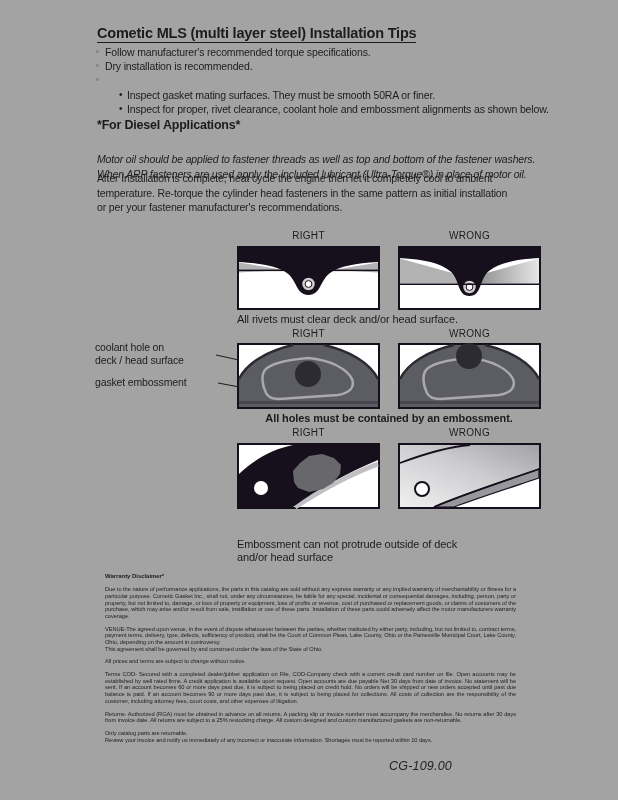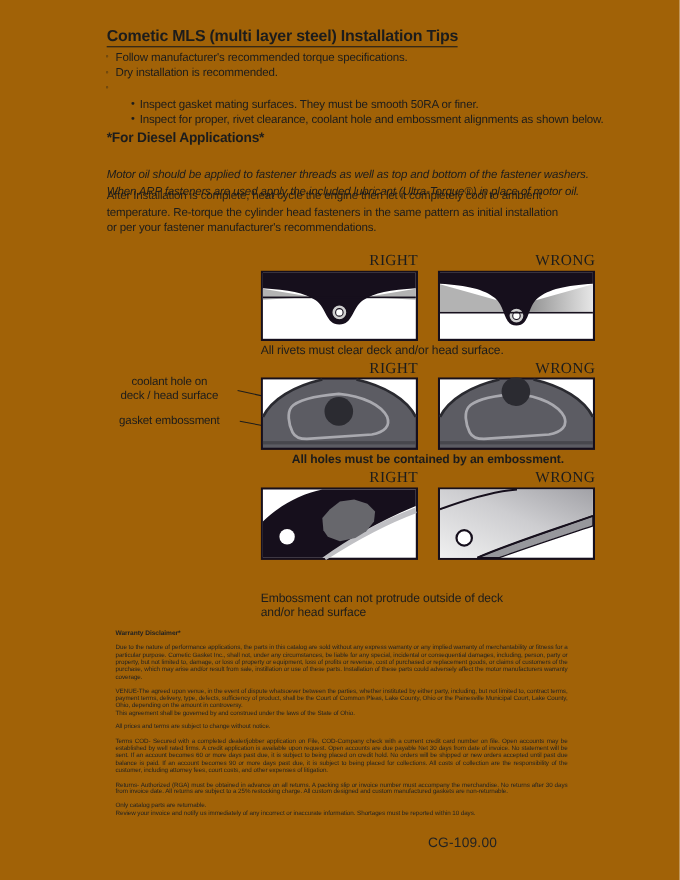--- a/index.html
+++ b/index.html
@@ -1,17 +1,17 @@
 <!DOCTYPE html>
 <html><head>
 <meta charset="utf-8">
 <style>
   html,body { margin:0; padding:0; background:#ffffff; }
   .page {
-    position:relative; width:618px; height:800px; background:#a16207;
+    position:relative; width:618px; height:800px; background:#a3a3a3;
     font-family:"Liberation Sans", sans-serif; color:#1c1c1c; overflow:hidden;
   }
 
   .doc-title {
     position:absolute; left:97px; top:25px;
     font-size:14.5px; font-weight:bold; letter-spacing:-0.2px;
     border-bottom:1.6px solid #1c1c1c; padding-bottom:1px;
   }
 
   .tips-list { position:absolute; left:96px; top:45px; font-size:10.5px; line-height:14.2px; letter-spacing:-0.15px; }
@@ -19,33 +19,33 @@
   .bullet-marker { width:9px; flex:0 0 9px; font-size:8px; line-height:14.2px; }
   .bullet-row.sub { margin-left:23px; }
   .bullet-row.sub .bullet-marker { font-size:10px; width:8px; flex-basis:8px; }
 
   .diesel-heading { position:absolute; left:97px; top:118px; font-size:12.5px; font-weight:bold; letter-spacing:-0.2px;text-align:right; }
   .para { position:absolute; left:97px; font-size:10.5px; line-height:14.6px; letter-spacing:-0.15px; white-space:pre-line; width:470px; }
   .para.p1 { top:152px;font-style:italic; }
   .para.p2 { top:171px; }
   .para.note { top:221px; }
 
-  .diag-label { position:absolute; width:143px; text-align:right; font-size:14px; letter-spacing:0.3px; color:#1c1c1c;font-family:Liberation Serif, serif; }
+  .diag-label { position:absolute; width:143px; text-align:center; font-size:10px; letter-spacing:0.3px; color:#1c1c1c; }
   .panel { position:absolute; width:143px; line-height:0; }
   .caption { position:absolute; left:237px; font-size:11px; letter-spacing:-0.1px; line-height:12.5px; white-space:pre-line; }
   .caption.centered { width:304px; text-align:center; }
 
-  .anno { position:absolute; left:95px; width:118px; text-align:center; font-size:10.5px; line-height:12.6px; letter-spacing:-0.15px; white-space:pre-line; }
+  .anno { position:absolute; left:95px; width:118px; text-align:left; font-size:10.5px; line-height:12.6px; letter-spacing:-0.15px; white-space:pre-line; }
   .leader-overlay { position:absolute; left:0; top:0; pointer-events:none; }
 
   .disclaimer { position:absolute; left:105px; top:573px; width:411px; font-size:5.7px; line-height:6.85px; letter-spacing:-0.05px; text-align:justify; color:#222222; }
   .disclaimer .disc-title { font-weight:bold; font-size:6px; margin:0 0 6px 0; }
   .disclaimer p { margin:0 0 5.5px 0; white-space:pre-line; }
 
-  .footer-code { position:absolute; left:389px; top:759px; font-size:12.5px; letter-spacing:0.2px; color:#222222; }
+  .footer-code { position:absolute; left:389px; top:759px; font-size:12.5px; letter-spacing:0.2px; color:#222222;font-style:italic; }
 </style>
 </head>
 <body>
 
 <div class="page">
 
   <div class="doc-title">Cometic MLS (multi layer steel) Installation Tips</div>
 
   <div class="tips-list">
     <div class="bullet-row">

